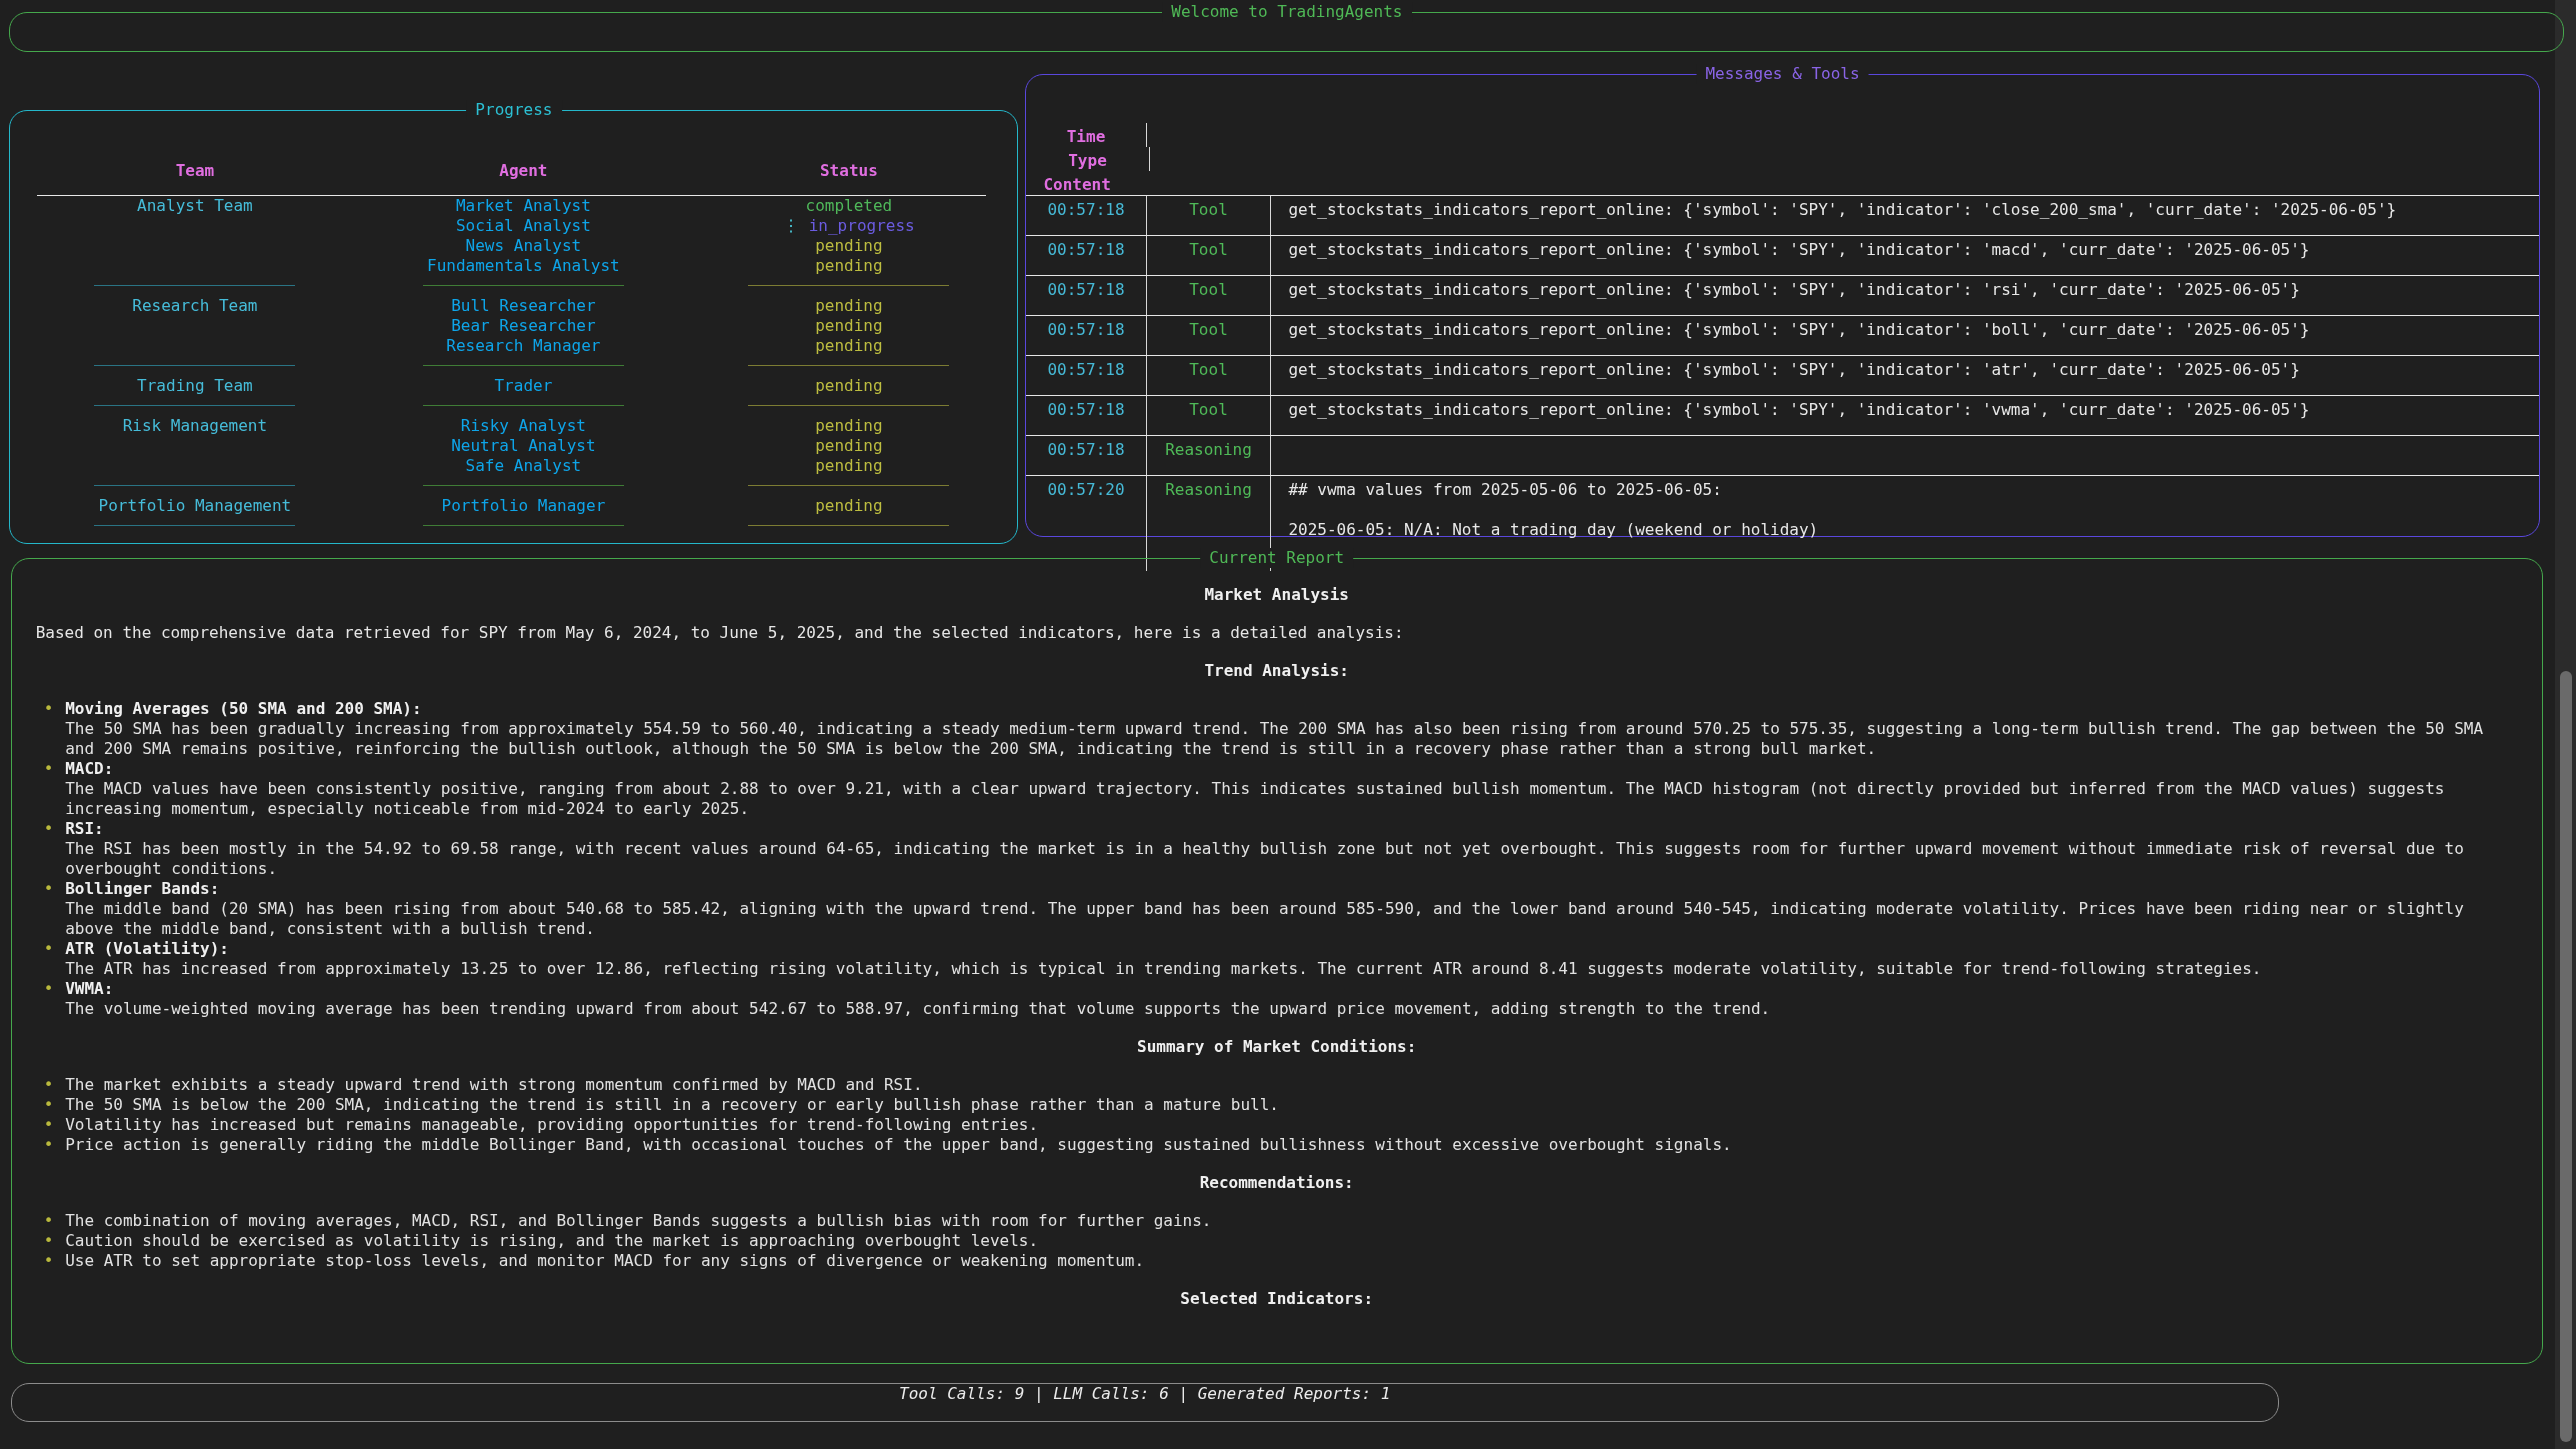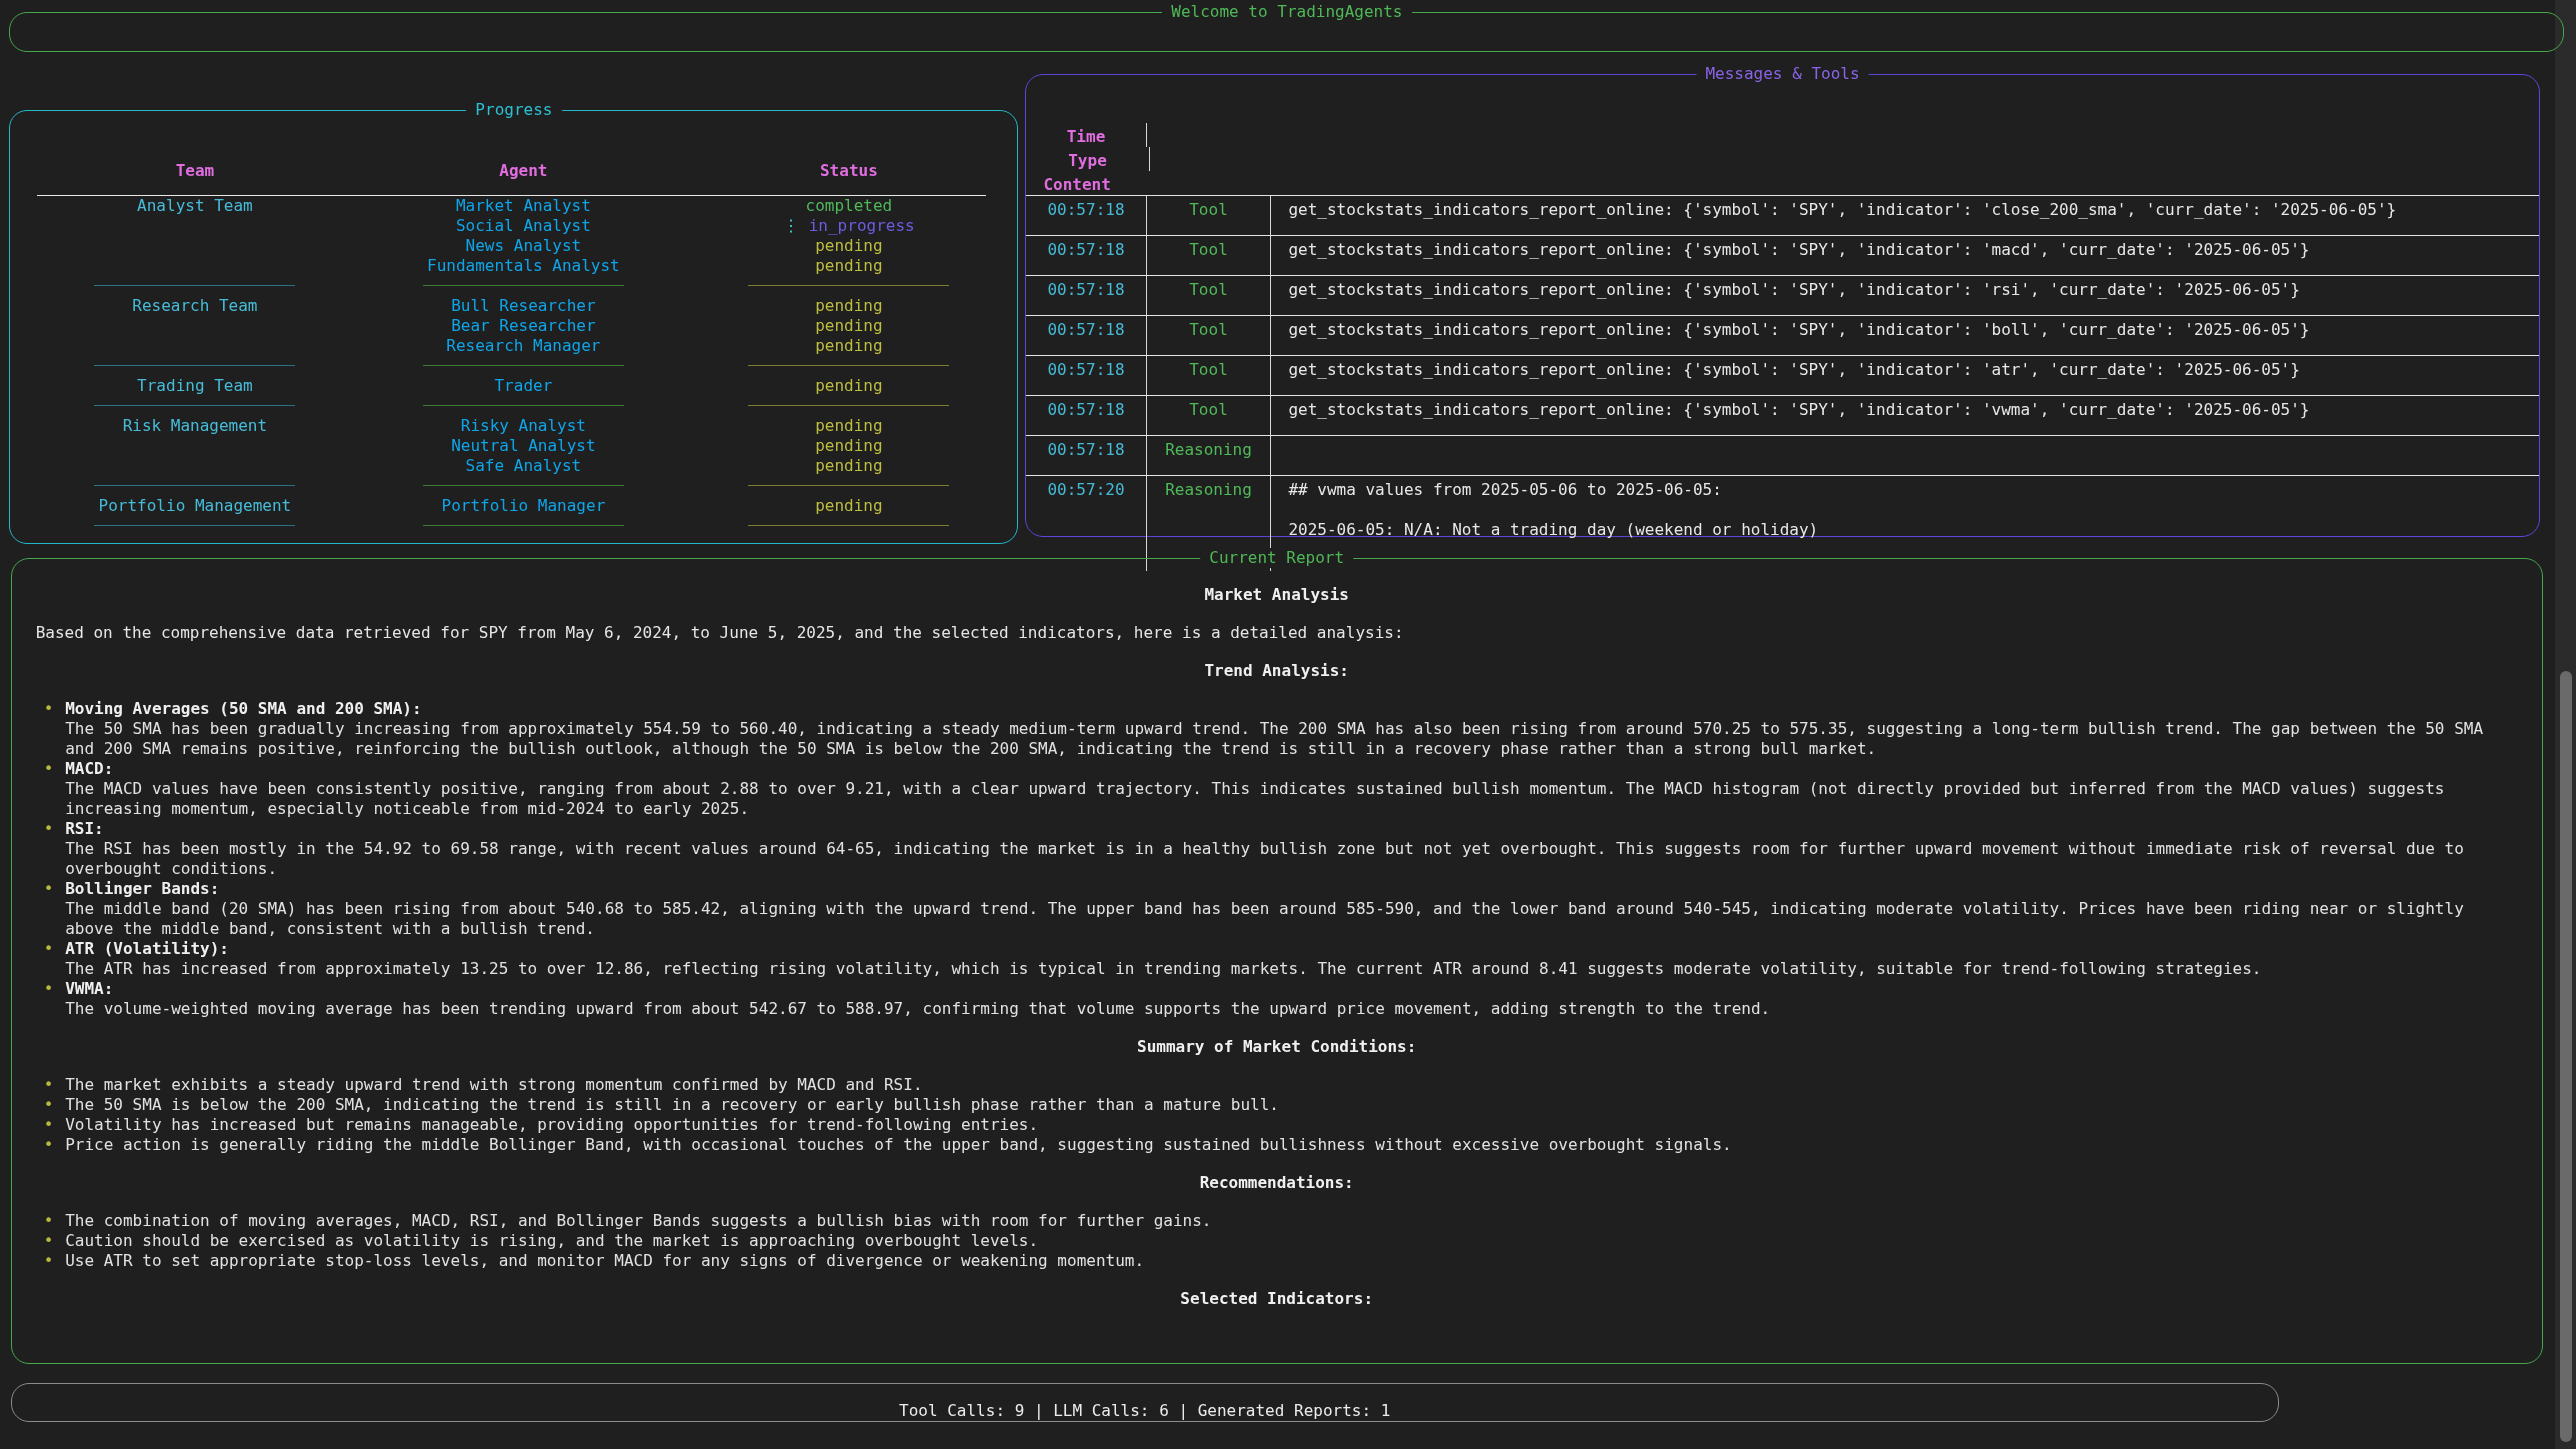--- a/index.html
+++ b/index.html
@@ -18,21 +18,21 @@
   
   #welcome-panel  { left:9.4px;  top:12px;   width:2555px; height:40px;  border-color:#45a84c; }
   #welcome-panel .ptitle { color:#4fb856; }
   #progress-panel { left:9.4px;  top:74px;  width:1009px; height:434px; border-color:#24b7ca;margin-top:36px; }
   #progress-panel .ptitle { color:#2cc0d4; }
   #messages-panel { left:1025px; top:74px; width:1515px; height:463px; border-color:#5a47dd; }
   #messages-panel .ptitle { color:#8a64e6; }
   #report-panel   { left:10.7px;  top:558px;  width:2532px; height:806px; border-color:#45a84c; }
   #report-panel .ptitle { color:#4fb856; }
   #footer-panel   { left:10.7px;  top:1383px; width:2268px; height:39px; border-color:#8c8c8c;
-                    display:flex; align-items:flex-end; justify-content:center; }
+                    display:flex; align-items:flex-start; justify-content:center;font-style:italic; }
   #footer-panel .ftext { color:#ececec; }
 
   
   #progress-table {
     display:grid; grid-template-columns:315px 342px 309px;
     padding:50px 0 0 27px;
   }
   #progress-table .pcell { text-align:center; height:20px; white-space:nowrap; }
   #progress-table .phead { color:#e06ee0; font-weight:bold; }
   #progress-table .phsep { grid-column:1/-1; height:14.8px; border-bottom:1.3px solid #e8e8e8; margin-right:17.4px; }

